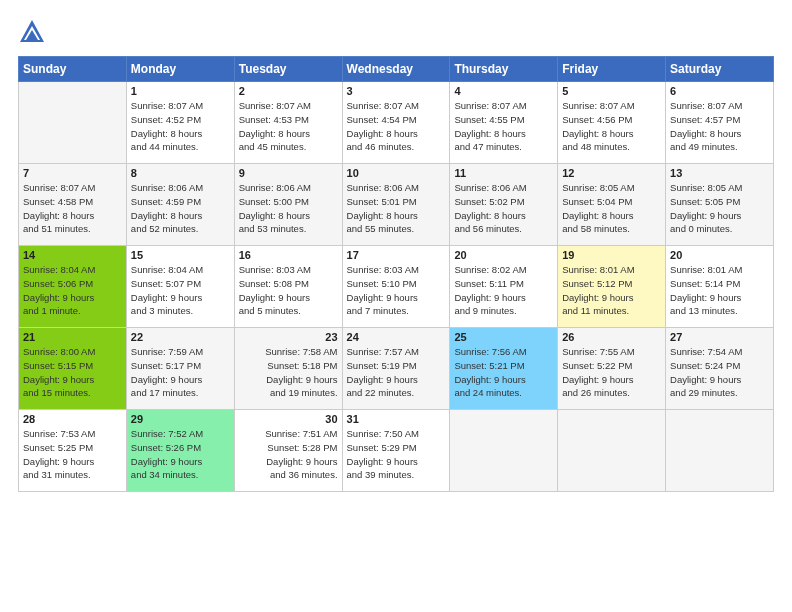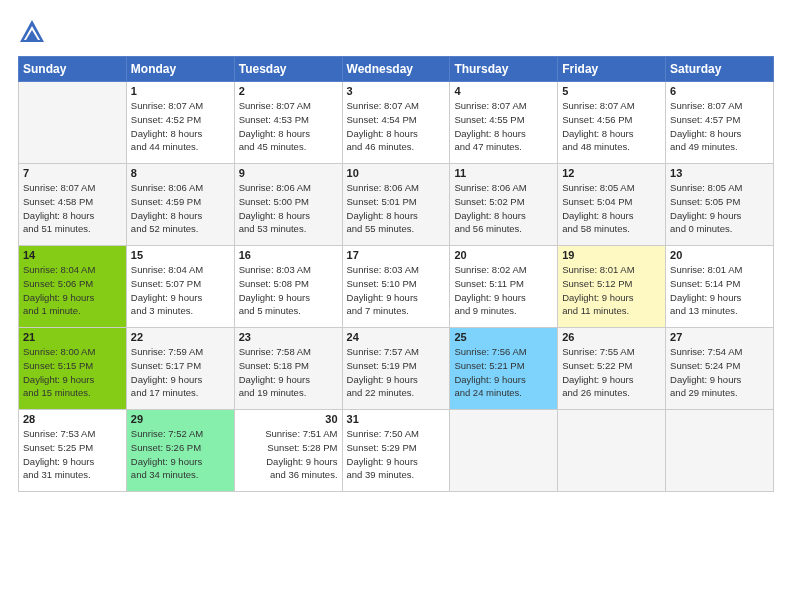--- a/index.html
+++ b/index.html
@@ -233,21 +233,21 @@
         </tr>
         <tr>
           <td style="background: #84cc16;">
             <div class="day-number">21</div>
             <div class="day-info">Sunrise: 8:00 AM<br>Sunset: 5:15 PM<br>Daylight: 9 hours<br>and 15 minutes.</div>
           </td>
           <td style="background: rgb(245, 245, 245);">
             <div class="day-number">22</div>
             <div class="day-info">Sunrise: 7:59 AM<br>Sunset: 5:17 PM<br>Daylight: 9 hours<br>and 17 minutes.</div>
           </td>
-          <td style="background: rgb(245, 245, 245);">
+          <td style="background: rgb(245, 245, 245); text-align: right;">
             <div class="day-number">23</div>
             <div class="day-info">Sunrise: 7:58 AM<br>Sunset: 5:18 PM<br>Daylight: 9 hours<br>and 19 minutes.</div>
           </td>
           <td style="background: rgb(245, 245, 245);">
             <div class="day-number">24</div>
             <div class="day-info">Sunrise: 7:57 AM<br>Sunset: 5:19 PM<br>Daylight: 9 hours<br>and 22 minutes.</div>
           </td>
           <td style="background: #7dd3fc;">
             <div class="day-number">25</div>
             <div class="day-info">Sunrise: 7:56 AM<br>Sunset: 5:21 PM<br>Daylight: 9 hours<br>and 24 minutes.</div>

